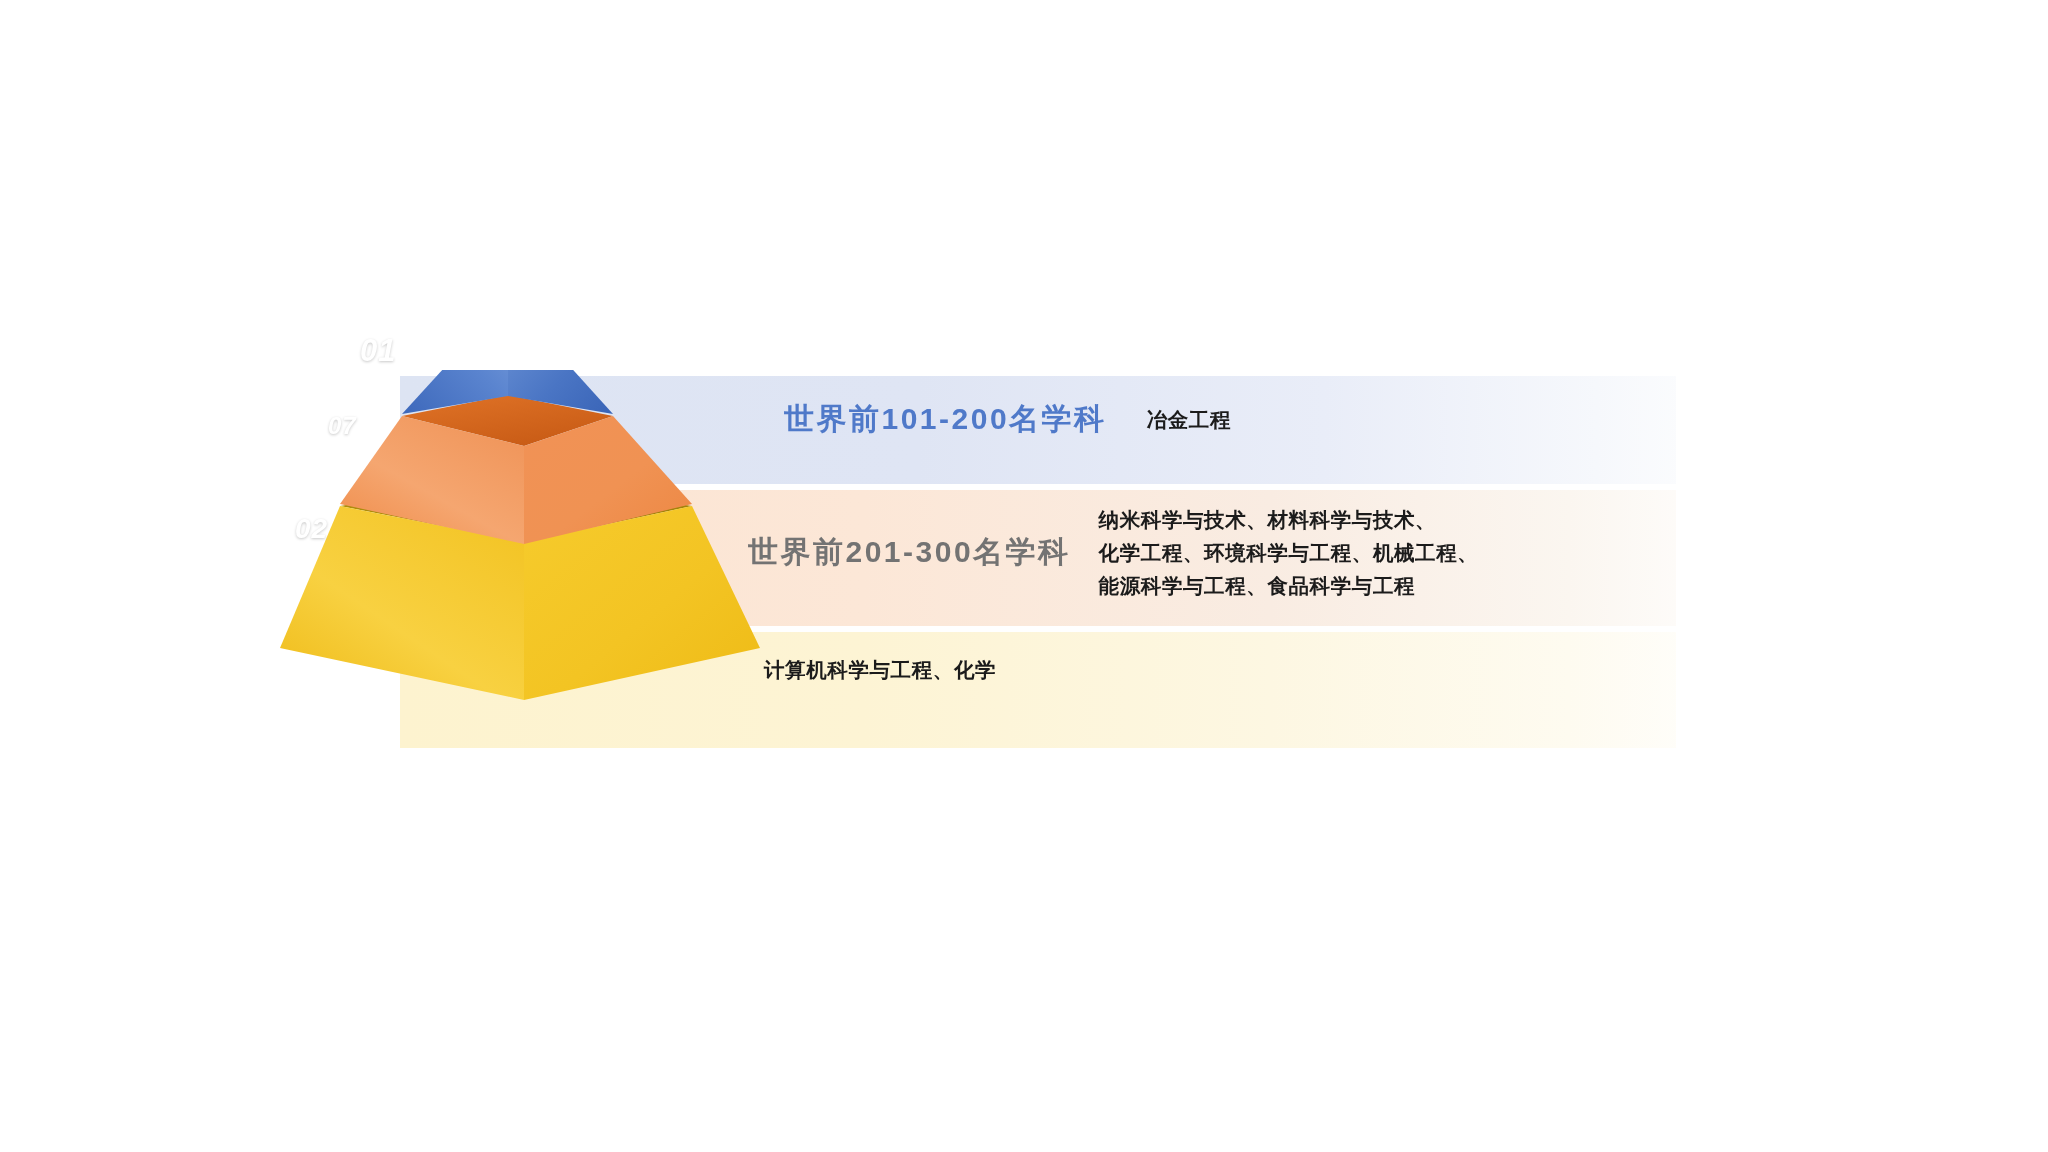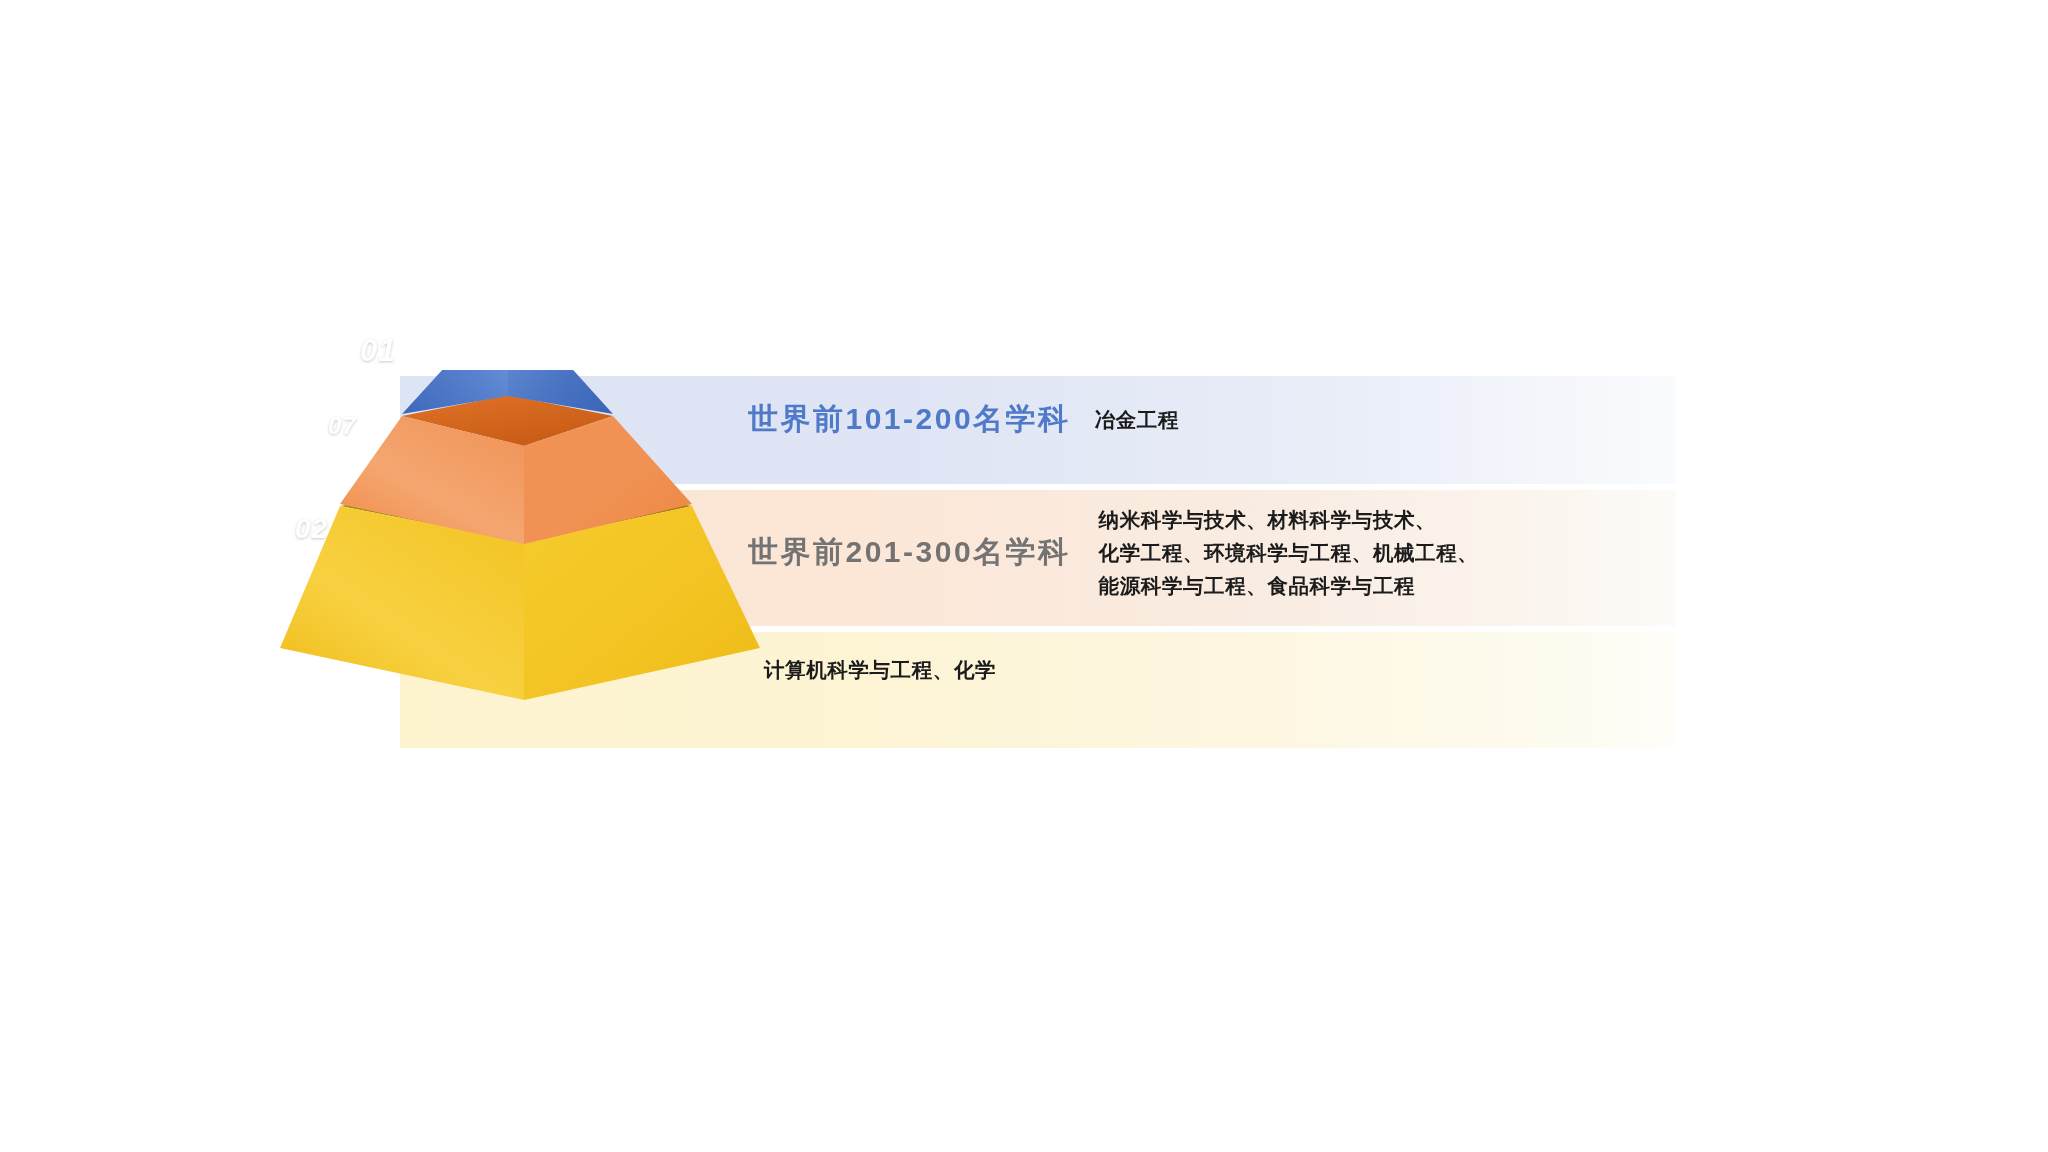--- a/index.html
+++ b/index.html
@@ -65,23 +65,23 @@
   }
   .row-subjects {
     font-size: 20.5px;
     font-weight: 700;
     color: #1b1b1b;
     letter-spacing: 0.6px;
     white-space: pre-line;
     line-height: 1.62;
   }
 
-  .row-1 { left: 748px; top: 399px; }
+  .row-1 { left: 784px; top: 399px; }
   .row-1 .row-title { color: #4f79c9; }
-  .row-1 .row-subjects { margin-left: 24px; }
+  .row-1 .row-subjects { margin-left: 40px; }
 
   .row-2 { left: 748px; top: 503px; }
   .row-2 .row-title { color: #737373; text-align: center; }
   .row-2 .row-subjects { margin-left: 28px; }
 
   .row-3 { left: 748px; top: 653px; }
   .row-3 .row-title { color: #efb81c; }
   .row-3 .row-subjects { margin-left: 16px; }
 
   

